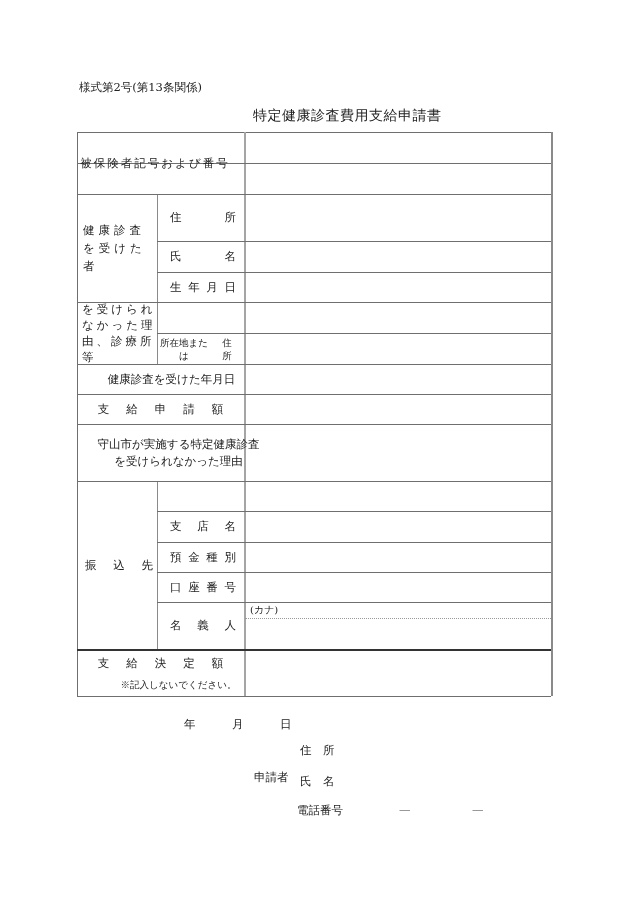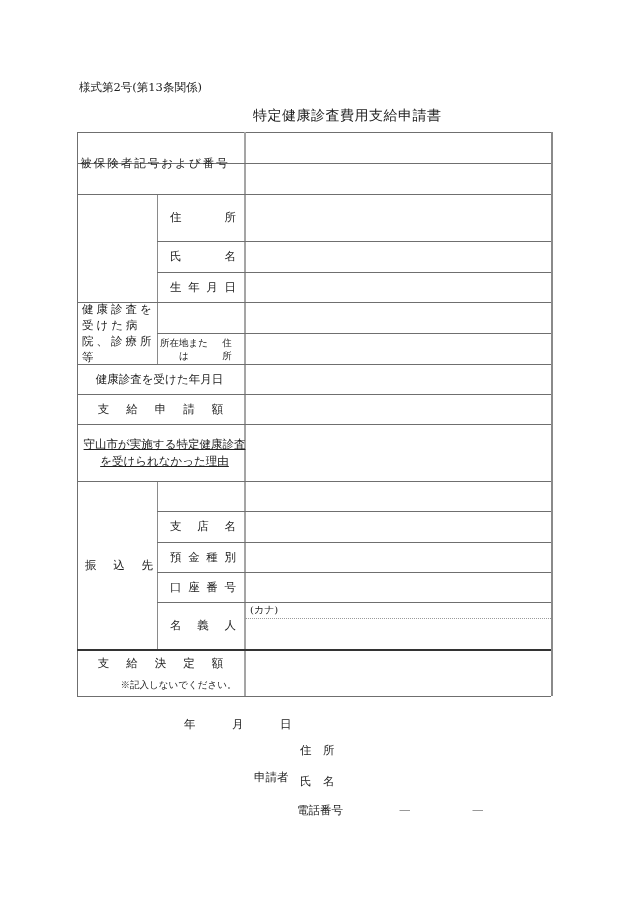--- a/index.html
+++ b/index.html
@@ -51,59 +51,60 @@
   <div class="hl" style="left:80px;top:410px;width:394px;"></div>
   <div class="hl" style="left:80px;top:440px;width:394px;"></div>
   <div class="hl" style="left:80px;top:470px;width:394px;"></div>
   <div class="hl" style="left:168px;top:486px;width:306px;border-top:1px dotted #9a9a9a;"></div>
   <div class="hl" style="left:0;top:517px;width:474px;border-top:2px solid #333;"></div>
 
   <div class="cell center" style="left:0;top:0;width:156px;height:31px;letter-spacing:2px;margin-top:16px;">被保険者記号および番号</div>
 
   <div class="cell" style="left:169px;top:31px;width:305px;height:31px;"></div>
 
+  <div class="cell" style="left:6px;top:62px;width:72px;height:108px;line-height:18px;letter-spacing:4px;">健康診査を受けた者</div>
   <div class="cell spread" style="left:81px;top:62px;width:86px;height:47px;">
     <span>住</span>
     <span>所</span>
   </div>
   <div class="cell" style="left:169px;top:62px;width:305px;height:47px;"></div>
   <div class="cell spread" style="left:81px;top:109px;width:86px;height:31px;">
     <span>氏</span>
     <span>名</span>
   </div>
   <div class="cell" style="left:169px;top:109px;width:305px;height:31px;"></div>
   <div class="cell spread" style="left:81px;top:140px;width:86px;height:30px;">
     <span>生</span>
     <span>年</span>
     <span>月</span>
     <span>日</span>
   </div>
   <div class="cell" style="left:169px;top:140px;width:305px;height:30px;"></div>
 
-  <div class="cell" style="left:5px;top:170px;width:74px;height:62px;line-height:16px;letter-spacing:3px;">健康診査を受けた病院、診療所等</div>
+  <div class="cell" style="left:5px;top:170px;width:74px;height:62px;line-height:16px;letter-spacing:3px;">を受けられなかった理由、診療所等</div>
   <div class="cell" style="left:169px;top:170px;width:305px;height:31px;"></div>
   <div class="cell center xs" style="left:81px;top:201px;width:86px;height:31px;flex-direction:row;justify-content:center;line-height:13px;">
     <span>所在地または</span>
     <span>住　　所</span>
   </div>
   <div class="cell" style="left:169px;top:201px;width:305px;height:31px;"></div>
 
-  <div class="cell center" style="left:4px;top:232px;width:157px;height:30px;">健康診査を受けた年月日</div>
+  <div class="cell center" style="left:16px;top:232px;width:157px;height:30px;">健康診査を受けた年月日</div>
   <div class="cell" style="left:169px;top:232px;width:305px;height:30px;"></div>
 
   <div class="cell center" style="left:0;top:262px;width:167px;height:30px;gap:17px;">
     <span>支</span>
     <span>給</span>
     <span>申</span>
     <span>請</span>
     <span>額</span>
   </div>
   <div class="cell" style="left:169px;top:262px;width:305px;height:30px;"></div>
 
-  <div class="cell center" style="left:4px;top:292px;width:167px;height:57px;flex-direction:column;line-height:17px;text-decoration:underline;">
+  <div class="cell center" style="left:18px;top:292px;width:167px;height:57px;flex-direction:column;line-height:17px;">
     <span>守山市が実施する特定健康診査</span>
     <span>を受けられなかった理由</span>
   </div>
   <div class="cell" style="left:169px;top:292px;width:305px;height:57px;"></div>
 
   <div class="cell" style="left:6px;top:349px;width:72px;height:168px;justify-content:space-between;padding:0 2px;">
     <span>振</span>
     <span>込</span>
     <span>先</span>
   </div>

